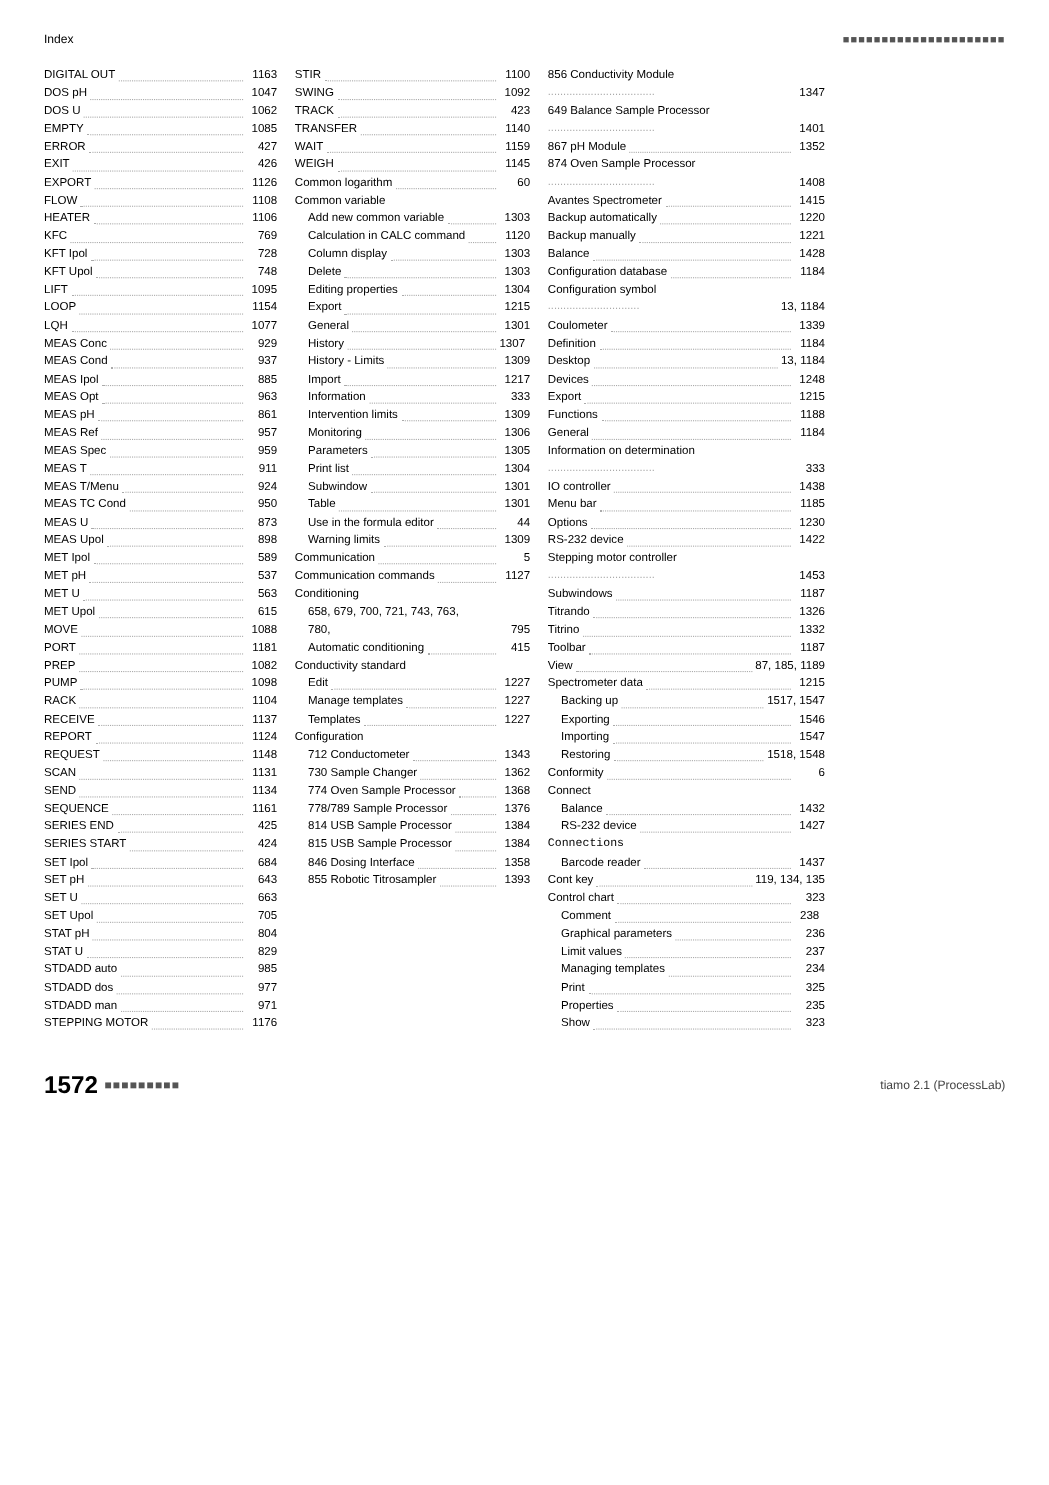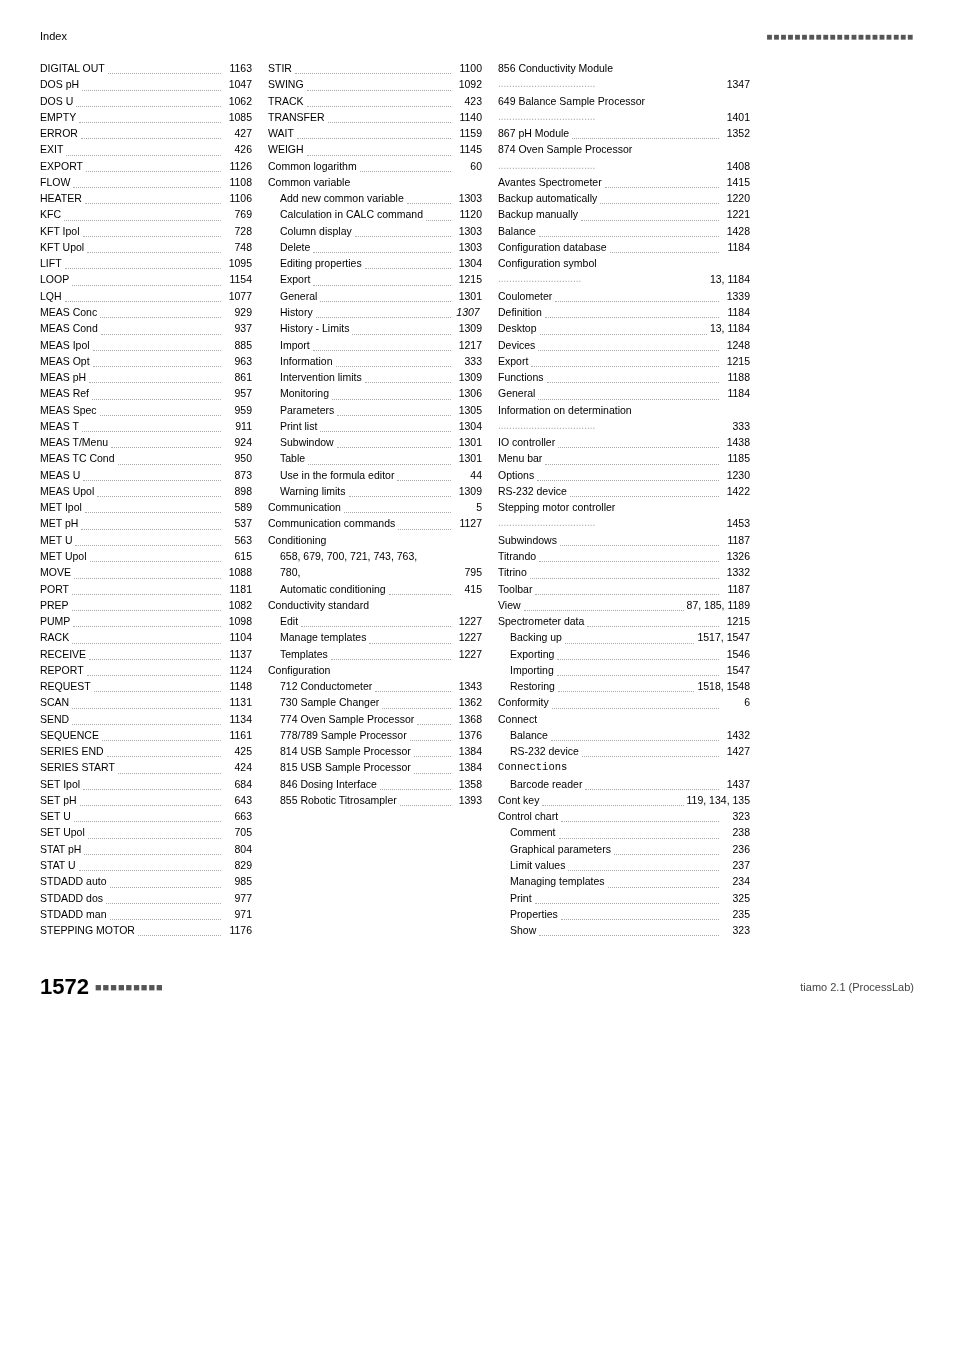--- a/index.html
+++ b/index.html
@@ -400,21 +400,21 @@
           <span style="white-space: nowrap; text-align: right; min-width: 28px;">1215</span>
         </div>
         <div style="display: flex; line-height: 1.55; font-size: 10.5px; padding-left: 12px;">
           <span style="white-space: nowrap;">General</span>
           <span style="flex: 1 1 0%; border-bottom: 1px dotted rgb(170, 170, 170); margin: 0px 3px 2px; min-width: 8px;"></span>
           <span style="white-space: nowrap; text-align: right; min-width: 28px;">1301</span>
         </div>
         <div style="display: flex; line-height: 1.55; font-size: 10.5px; padding-left: 12px;">
           <span style="white-space: nowrap;">History</span>
           <span style="flex: 1 1 0%; border-bottom: 1px dotted rgb(170, 170, 170); margin: 0px 3px 2px; min-width: 8px;"></span>
-          <span style="white-space: nowrap; text-align: center; min-width: 28px; font-style: italic;">1307</span>
+          <span style="white-space: nowrap; text-align: left; min-width: 28px;">1307</span>
         </div>
         <div style="display: flex; line-height: 1.55; font-size: 10.5px; padding-left: 12px;">
           <span style="white-space: nowrap;">History - Limits</span>
           <span style="flex: 1 1 0%; border-bottom: 1px dotted rgb(170, 170, 170); margin: 0px 3px 2px; min-width: 8px;"></span>
           <span style="white-space: nowrap; text-align: right; min-width: 28px;">1309</span>
         </div>
         <div style="display: flex; line-height: 1.55; font-size: 10.5px; padding-left: 12px;">
           <span style="white-space: nowrap;">Import</span>
           <span style="flex: 1 1 0%; border-bottom: 1px dotted rgb(170, 170, 170); margin: 0px 3px 2px; min-width: 8px;"></span>
           <span style="white-space: nowrap; text-align: right; min-width: 28px;">1217</span>
@@ -740,21 +740,21 @@
           <span style="white-space: nowrap; text-align: right; min-width: 28px;">119, 134, 135</span>
         </div>
         <div style="display: flex; line-height: 1.55; font-size: 10.5px; padding-left: 0px;">
           <span style="white-space: nowrap;">Control chart</span>
           <span style="flex: 1 1 0%; border-bottom: 1px dotted rgb(170, 170, 170); margin: 0px 3px 2px; min-width: 8px;"></span>
           <span style="white-space: nowrap; text-align: right; min-width: 28px;">323</span>
         </div>
         <div style="display: flex; line-height: 1.55; font-size: 10.5px; padding-left: 12px;">
           <span style="white-space: nowrap;">Comment</span>
           <span style="flex: 1 1 0%; border-bottom: 1px dotted rgb(170, 170, 170); margin: 0px 3px 2px; min-width: 8px;"></span>
-          <span style="white-space: nowrap; text-align: right; min-width: 28px;">238</span>
+          <span style="white-space: nowrap; text-align: center; min-width: 28px;">238</span>
         </div>
         <div style="display: flex; line-height: 1.55; font-size: 10.5px; padding-left: 12px;">
           <span style="white-space: nowrap;">Graphical parameters</span>
           <span style="flex: 1 1 0%; border-bottom: 1px dotted rgb(170, 170, 170); margin: 0px 3px 2px; min-width: 8px;"></span>
           <span style="white-space: nowrap; text-align: right; min-width: 28px;">236</span>
         </div>
         <div style="display: flex; line-height: 1.55; font-size: 10.5px; padding-left: 12px;">
           <span style="white-space: nowrap;">Limit values</span>
           <span style="flex: 1 1 0%; border-bottom: 1px dotted rgb(170, 170, 170); margin: 0px 3px 2px; min-width: 8px;"></span>
           <span style="white-space: nowrap; text-align: right; min-width: 28px;">237</span>

